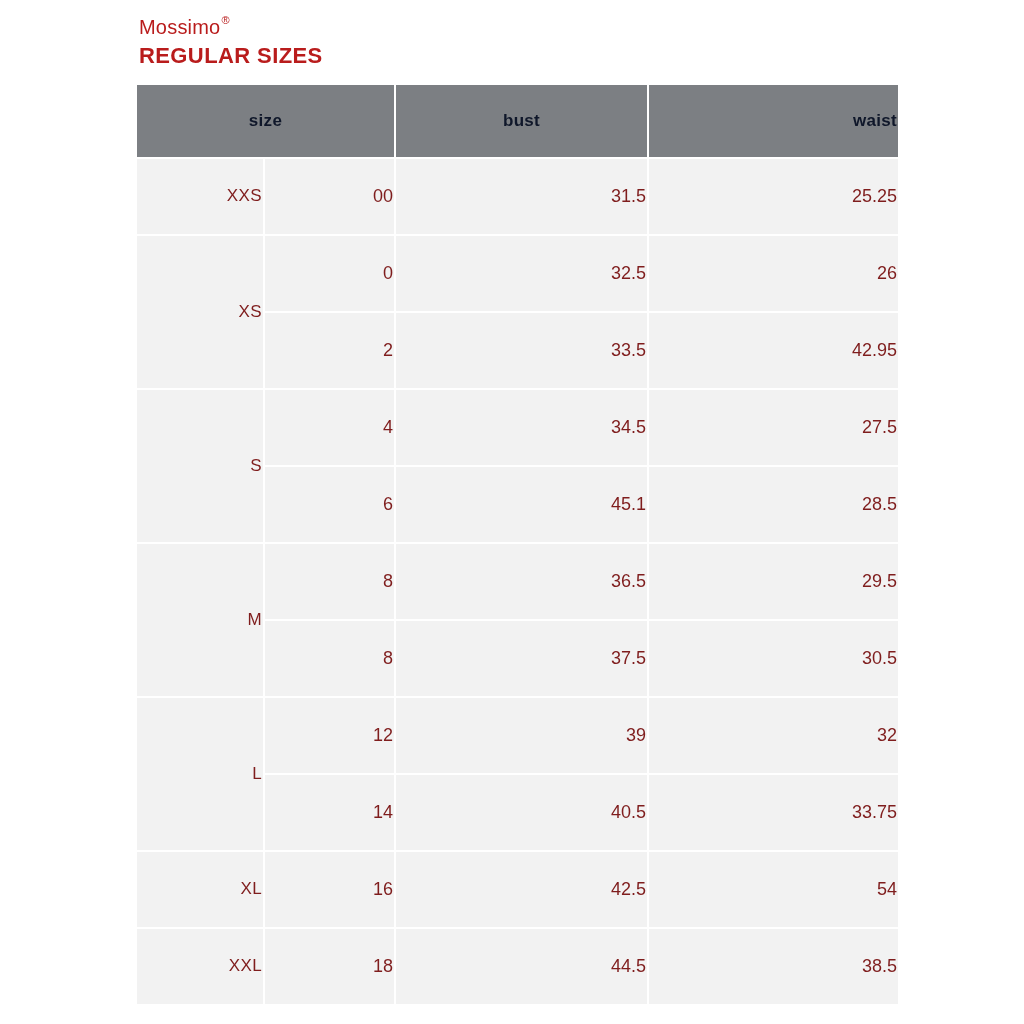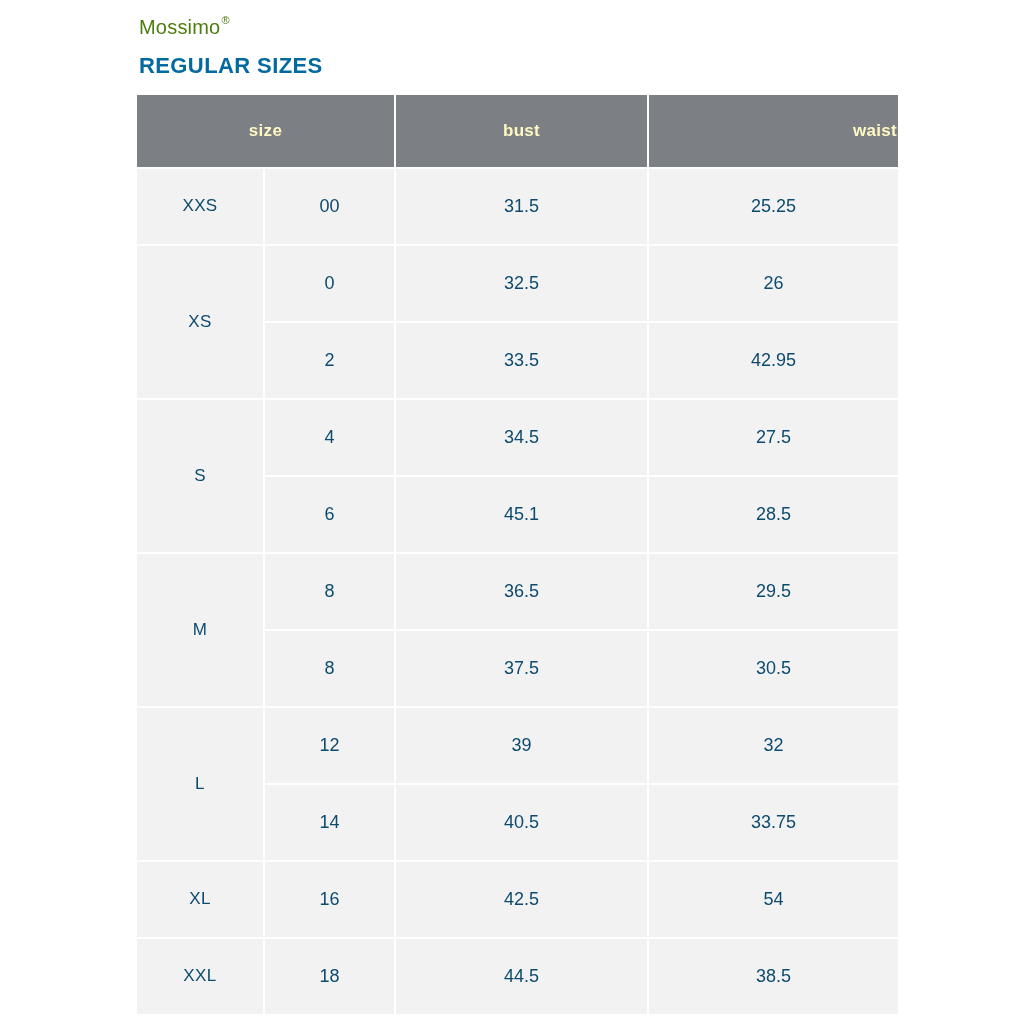--- a/index.html
+++ b/index.html
@@ -19,82 +19,82 @@
     position: relative;
     width: 1024px;
     height: 1024px;
     box-sizing: border-box;
     padding: 10px 126px 0 137px;
   }
 
   
   .brand {
     font-size: 20px;
-    color: #4d7c0f;
+    color: #b91c1c;
     letter-spacing: 0.2px;
     line-height: 24px;
     margin: 0 0 2px 2px;
     position: relative;
     display: inline-block;
     font-weight: 400;
   }
   .brand .reg {
     font-size: 11px;
     vertical-align: super;
     position: relative;
     top: -2px;
     left: 1px;
   }
   .title {
     font-size: 22px;
     font-weight: bold;
-    color: #0369a1;
+    color: #b91c1c;
     letter-spacing: 0.4px;
-    margin: 12px 0 14px 2px;
+    margin: 2px 0 14px 2px;
     line-height: 26px;
   }
 
   
   table.size-chart {
     border-collapse: collapse;
     width: 761px;
     table-layout: fixed;
   }
   table.size-chart col.c1 { width: 127px; }
   table.size-chart col.c2 { width: 131px; }
   table.size-chart col.c3 { width: 253px; }
   table.size-chart col.c4 { width: 250px; }
 
   table.size-chart thead th {
     background: #7c7f83;
-    color: #fef9c3;
+    color: #0f172a;
     font-size: 17px;
     font-weight: bold;
     height: 70px;
     letter-spacing: 0.3px;
     border: 2px solid #ffffff;
     text-align: center;
     vertical-align: middle;
   }
   table.size-chart thead th.first {
     border-left: none;
   }
   table.size-chart thead th.last {
     border-right: none;
     text-align: right;
   }
 
   table.size-chart td {
     background: #f2f2f2;
     border: 2px solid #ffffff;
-    text-align: center;
+    text-align: right;
     vertical-align: middle;
     height: 73px;
     font-size: 18px;
-    color: #0c4a6e;
+    color: #7f1d1d;
     font-weight: 400;
   }
   table.size-chart td.letter {
     font-size: 17px;
     letter-spacing: 0.4px;
   }
   table.size-chart tr td:first-child { border-left: none; }
   table.size-chart tr td:last-child { border-right: none; }
 
   

